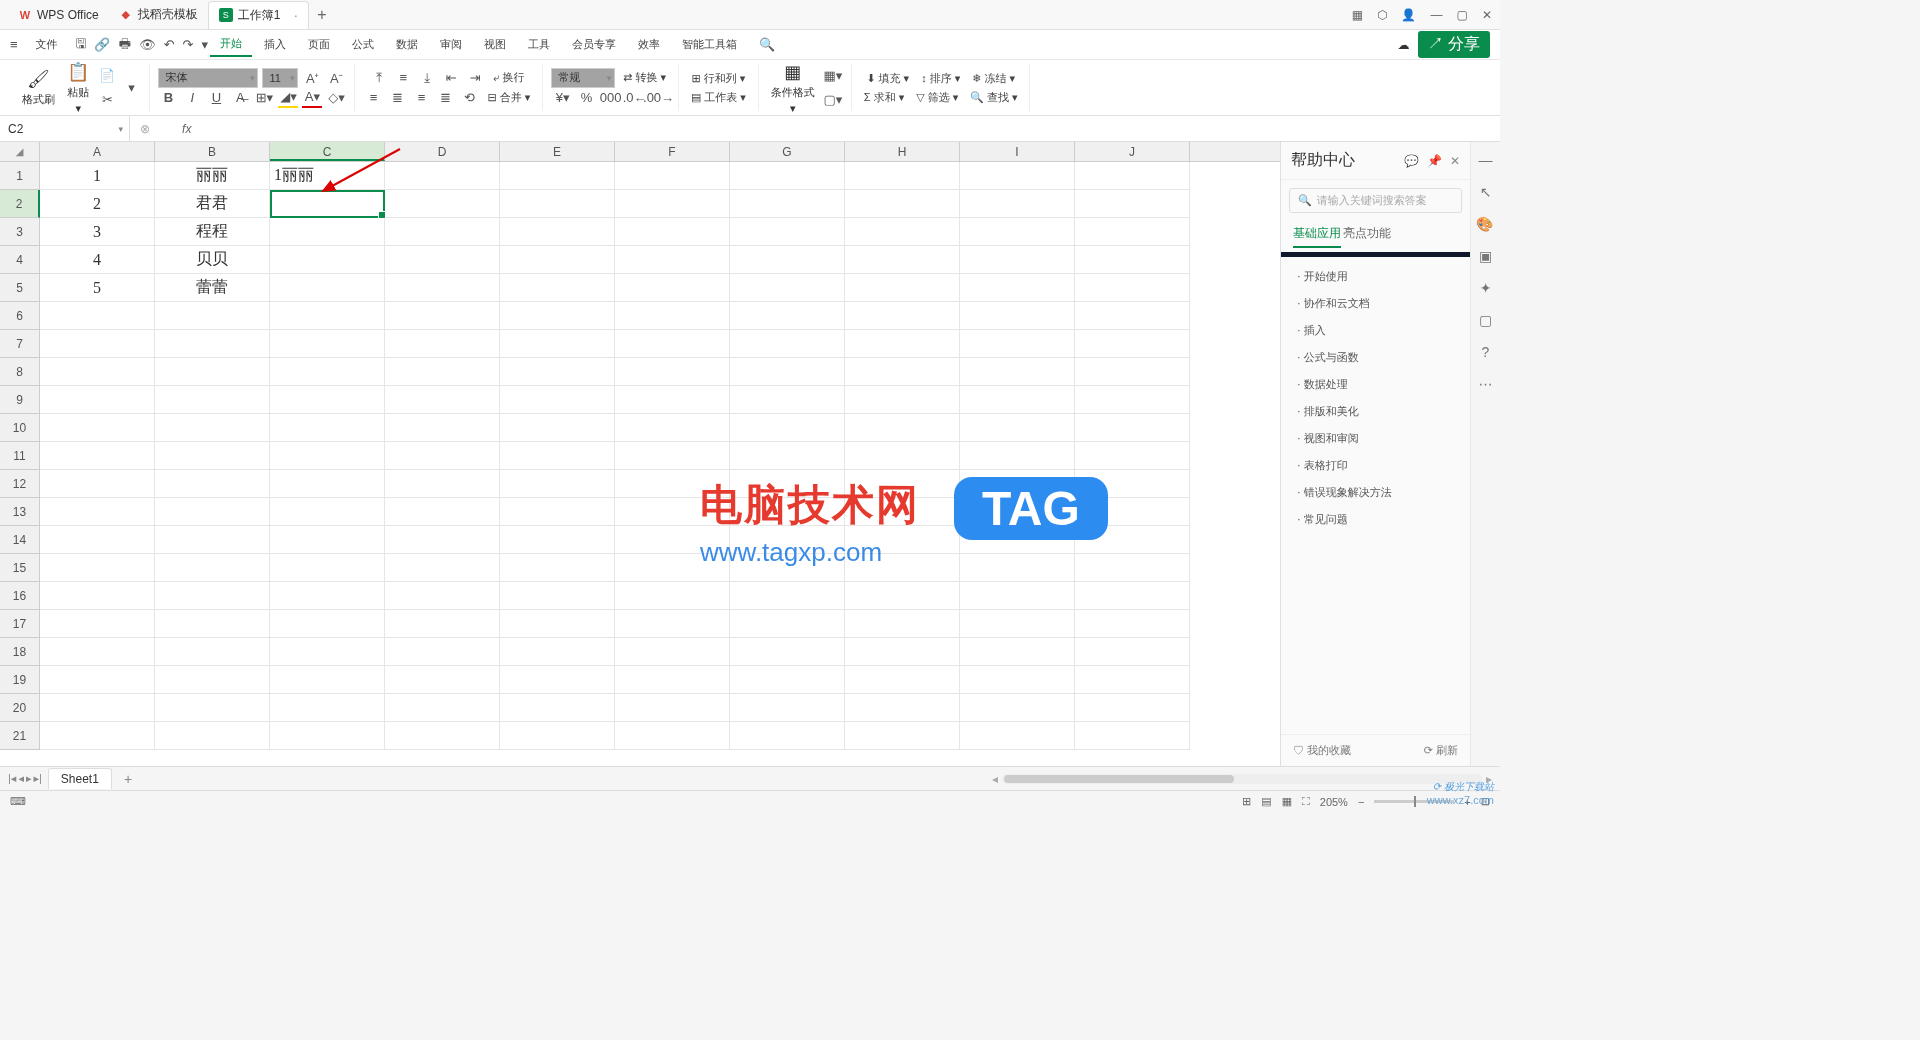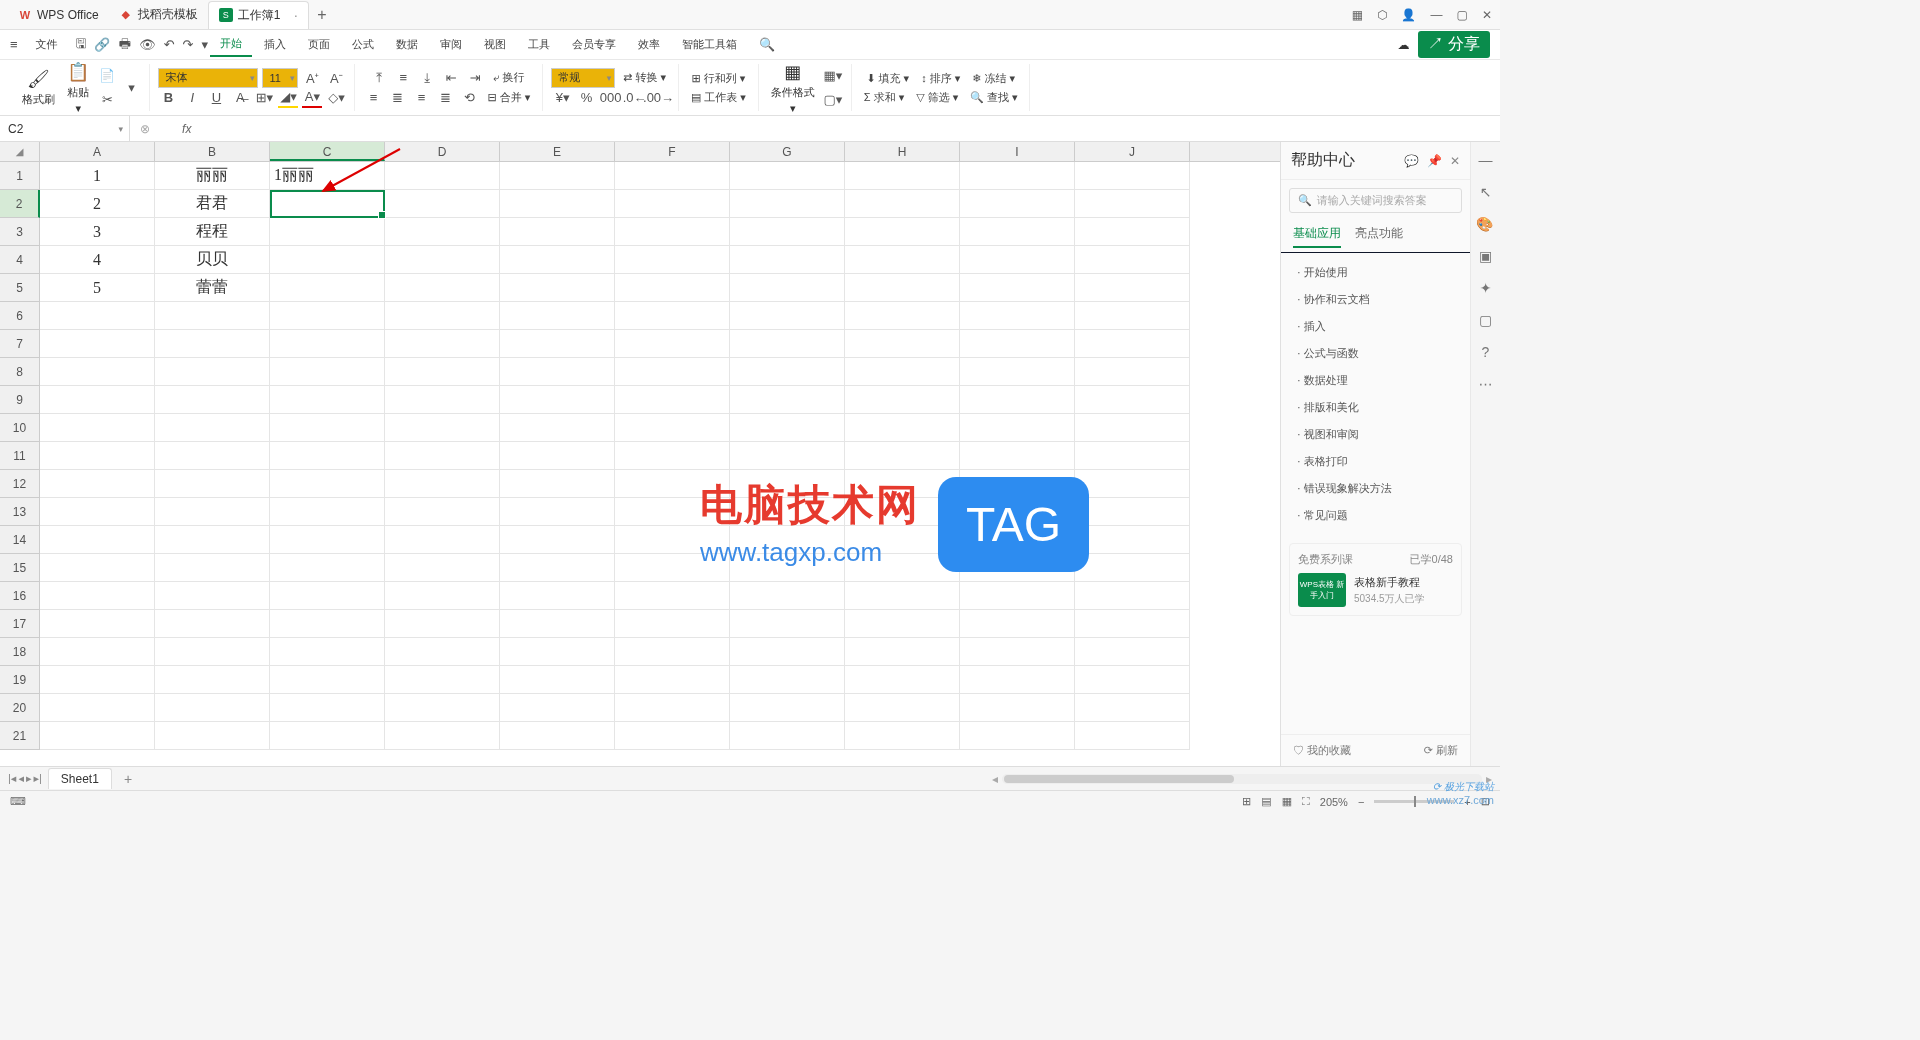--- a/index.html
+++ b/index.html
@@ -26,21 +26,21 @@
 .menubar-right { margin-left: auto; display: flex; gap: 8px; align-items: center; }
 .share-btn { background: #0a8c4c; color: #fff; padding: 3px 10px; border-radius: 3px; font-size: 16px; }
 
 
 .ribbon { height: 56px; background: #fff; display: flex; align-items: center; padding: 4px 10px; border-bottom: 1px solid #e0e0e0; gap: 0; }
 .ribbon-group { display: flex; flex-direction: column; align-items: center; padding: 0 8px; border-right: 1px solid #eee; height: 100%; justify-content: center; }
 .ribbon-group.row { flex-direction: row; gap: 4px; }
 .rg-inner { display: flex; flex-direction: column; gap: 4px; }
 .rg-row { display: flex; gap: 4px; align-items: center; }
 .r-btn { display: flex; align-items: center; gap: 3px; padding: 2px 4px; color: #444; font-size: 11px; white-space: nowrap; }
-.r-select { border: 1px solid #ccc; padding: 2px 16px 2px 6px; font-size: 11px; background: #eab308; position: relative; height: 20px; display: flex; align-items: center; }
+.r-select { border: 1px solid #ccc; padding: 2px 16px 2px 6px; font-size: 11px; background: #a3a3a3; position: relative; height: 20px; display: flex; align-items: center; }
 .r-select::after { content: "▾"; position: absolute; right: 3px; font-size: 9px; color: #888; }
 .r-icon-btn { width: 20px; height: 20px; display: flex; align-items: center; justify-content: center; color: #555; font-size: 13px; }
 .r-big { display: flex; flex-direction: column; align-items: center; font-size: 11px; gap: 2px; padding: 0 4px; }
 .r-big .icon { font-size: 18px; }
 
 
 .formula-bar { height: 26px; background: #fff; display: flex; align-items: center; border-bottom: 1px solid #ddd; }
 .name-box { width: 130px; border-right: 1px solid #ddd; display: flex; align-items: center; padding: 0 8px; height: 100%; position: relative; }
 .name-box::after { content: "▾"; position: absolute; right: 6px; font-size: 9px; color: #888; }
 .fx-area { display: flex; align-items: center; gap: 8px; padding: 0 10px; }
@@ -70,21 +70,21 @@
 .cell.selected::after { content: ""; position: absolute; right: -3px; bottom: -3px; width: 6px; height: 6px; background: #0a8c4c; border: 1px solid #fff; }
 
 
 .arrow-annot { position: absolute; left: 315px; top: 5px; pointer-events: none; z-index: 10; }
 
 
 .help-header { display: flex; align-items: center; padding: 8px 10px; border-bottom: 1px solid #eee; gap: 6px; }
 .help-title { font-size: 16px; color: #333; flex: 1; }
 .help-icons { display: flex; gap: 8px; color: #888; font-size: 12px; }
 .help-search { margin: 8px; border: 1px solid #ddd; border-radius: 3px; padding: 4px 8px; color: #aaa; font-size: 11px; display: flex; align-items: center; gap: 5px; }
-.help-tabs { display: flex; gap: 14px; padding: 4px 12px; border-bottom: 1px solid #0f172a; }
+.help-tabs { display: flex; gap: 2px; padding: 4px 12px; border-bottom: 5px solid #0f172a; }
 .help-tab { font-size: 12px; color: #666; padding-bottom: 4px; }
 .help-tab.active { color: #0a8c4c; border-bottom: 2px solid #0a8c4c; font-weight: 500; }
 .help-list { padding: 6px 0; }
 .help-item { padding: 6px 16px; font-size: 11px; color: #555; }
 .help-item::before { content: "· "; }
 .course-box { margin: 8px; border: 1px solid #eee; border-radius: 4px; padding: 8px; }
 .course-head { display: flex; justify-content: space-between; font-size: 11px; color: #888; margin-bottom: 6px; }
 .course-body { display: flex; gap: 8px; align-items: center; }
 .course-thumb { width: 48px; height: 34px; background: #0a8c4c; color: #fff; font-size: 8px; display: flex; align-items: center; justify-content: center; text-align: center; border-radius: 3px; }
 .course-info { font-size: 11px; }
@@ -104,21 +104,21 @@
 
 .statusbar { height: 22px; background: #f5f5f5; display: flex; align-items: center; padding: 0 10px; border-top: 1px solid #ddd; font-size: 11px; color: #666; }
 .status-right { margin-left: auto; display: flex; align-items: center; gap: 10px; }
 .zoom-slider { width: 80px; height: 3px; background: #ccc; position: relative; }
 .zoom-slider::before { content: ""; position: absolute; left: 50%; top: -4px; width: 2px; height: 11px; background: #888; }
 
 
 .watermark1 { position: absolute; left: 700px; top: 477px; z-index: 20; pointer-events: none; }
 .wm-text1 { font-size: 42px; font-weight: bold; color: #e63a2e; letter-spacing: 2px; }
 .wm-text2 { font-size: 26px; color: #3b8be6; margin-top: 4px; }
-.wm-tag { display: inline-block; background: #2d8cf0; color: #fff; font-size: 48px; font-weight: normal; padding: 20px 28px; border-radius: 18px; margin-left: 18px; vertical-align: top; }
+.wm-tag { display: inline-block; background: #2d8cf0; color: #fff; font-size: 48px; font-weight: bold; padding: 4px 28px; border-radius: 18px; margin-left: 34px; vertical-align: top; }
 .watermark2 { position: absolute; right: 6px; bottom: 6px; z-index: 21; font-size: 11px; color: #6fa8d8; pointer-events: none; text-align: right; }
 .wm-logo { font-size: 10px; color: #5aa3e0; font-style: italic; }
 </style>
 </head>
 <body>
 
 <div class="titlebar">
   <div class="tab">
     <span class="tab-icon wps">W</span>
     <span>WPS Office</span>
@@ -618,34 +618,20 @@
         <div class="help-item">协作和云文档</div>
         <div class="help-item">插入</div>
         <div class="help-item">公式与函数</div>
         <div class="help-item">数据处理</div>
         <div class="help-item">排版和美化</div>
         <div class="help-item">视图和审阅</div>
         <div class="help-item">表格打印</div>
         <div class="help-item">错误现象解决方法</div>
         <div class="help-item">常见问题</div>
       </div>
-    <div class="course-box">
-      <div class="course-head">
-        <span>免费系列课</span>
-        <span>已学0/48</span>
-      </div>
-      <div class="course-body">
-        <div class="course-thumb">WPS表格
-新手入门</div>
-        <div class="course-info">
-          <div class="course-title">表格新手教程</div>
-          <div class="course-sub">5034.5万人已学</div>
-        </div>
-      </div>
-    </div>
     <div class="help-footer">
       <span>♡ <span>我的收藏</span></span>
       <span>⟳ <span>刷新</span></span>
     </div>
   </div>
 
   <div class="right-side-icons">
     <span>—</span>
     <span>↖</span>
     <span>🎨</span>

